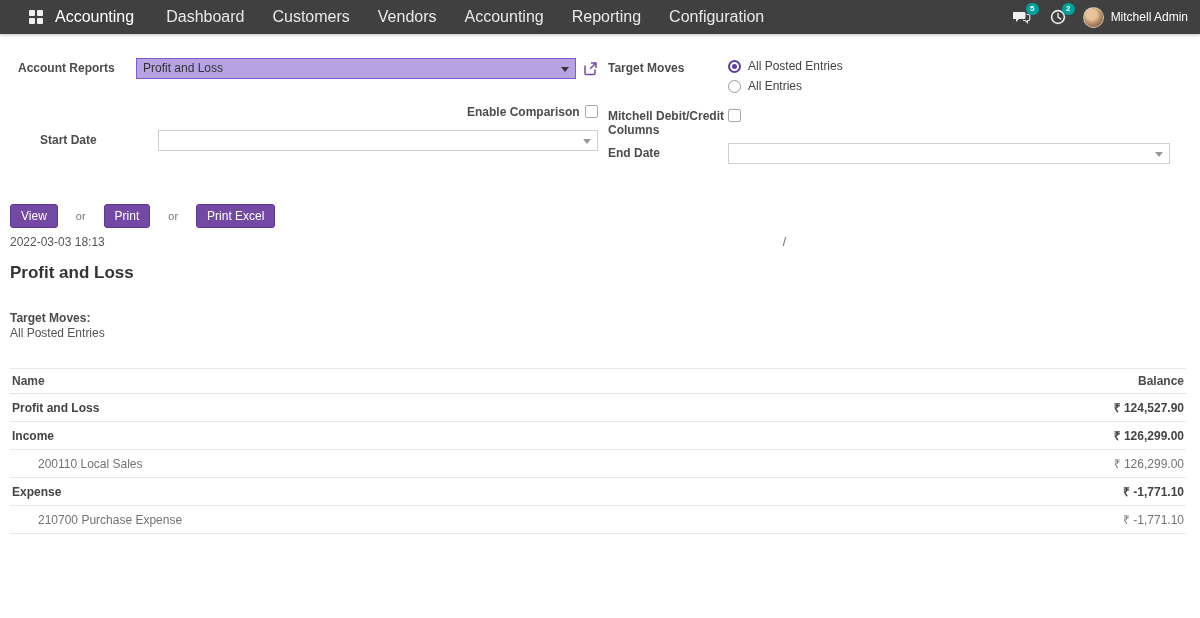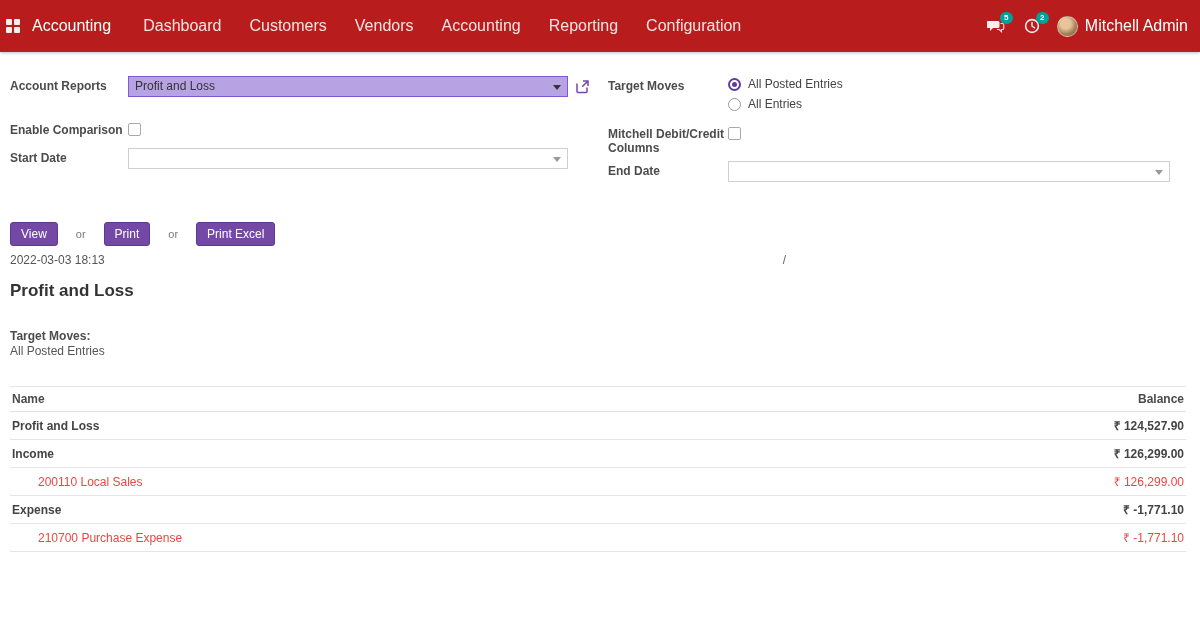--- a/index.html
+++ b/index.html
@@ -1,48 +1,48 @@
 <!DOCTYPE html>
 <html><head>
 <meta charset="utf-8">
 <style>
   * { box-sizing: border-box; margin: 0; padding: 0; }
   html, body { width: 1200px; min-height: 618px; background: #fff; }
   body { font-family: "Liberation Sans", sans-serif; font-size: 12px; color: #555; position: relative; }
 
   
   .navbar {
-    height: 52px; background: #b91c1c; display: flex; align-items: center;
-    padding: 0 12px 0 6px; box-shadow: 0 1px 3px rgba(0,0,0,.25); position: relative; z-index: 2;
+    height: 34px; background: #404040; display: flex; align-items: center;
+    padding: 0 12px 0 29px; box-shadow: 0 1px 3px rgba(0,0,0,.25); position: relative; z-index: 2;
   }
   .apps-icon { width: 14px; height: 14px; display: grid; grid-template-columns: 6px 6px; grid-template-rows: 6px 6px; gap: 2px; margin-right: 12px; cursor: pointer; }
   .apps-icon span { background: rgba(255,255,255,.92); border-radius: 1px; }
   .app-title { color: #fff; font-size: 16px; font-weight: 500; margin-right: 18px; cursor: pointer; }
   .nav-menu { display: flex; align-items: center; height: 100%; }
   .nav-item { color: rgba(255,255,255,.88); padding: 0 14px; height: 34px; line-height: 34px; font-size: 16px; cursor: pointer; }
   .nav-right { margin-left: auto; display: flex; align-items: center; gap: 14px; }
   .systray-icon { position: relative; width: 22px; height: 20px; cursor: pointer; display: flex; align-items: center; justify-content: center; }
   .systray-icon svg { display: block; }
   .badge {
     position: absolute; top: -4px; right: -6px; background: #00a09d; color: #fff;
     font-size: 8px; line-height: 10px; min-width: 13px; text-align: center;
     border-radius: 7px; padding: 1px 3px; font-weight: bold;
   }
   .user-menu { display: flex; align-items: center; gap: 7px; cursor: pointer; }
   .avatar {
     width: 21px; height: 21px; border-radius: 50%;
     background: radial-gradient(circle at 40% 35%, #e8c49a 0 30%, #a9825d 60%, #6e5138 100%);
     border: 1px solid rgba(255,255,255,.4);
   }
-  .user-name { color: #fff; font-size: 16px; }
+  .user-name { color: #fff; font-size: 12px; }
 
   
   .form-area { display: flex; padding: 24px 14px 0 10px; }
   .form-col { display: flex; flex-direction: column; }
-  .form-col.left { width: 588px; margin-right: 10px; }
+  .form-col.left { width: 588px; margin-right: 10px; align-items: flex-end; }
   .form-col.right { width: 578px; }
   .form-row { display: flex; align-items: flex-start; margin-bottom: 17px; }
   .form-row:last-child { margin-bottom: 0; }
   .form-label { width: 118px; min-width: 118px; font-weight: bold; color: #4c4c4c; padding-top: 3px; line-height: 14px; }
   .form-col.right .form-label { width: 120px; min-width: 120px; }
   .field { flex: 1; display: flex; align-items: center; }
 
   .select {
     position: relative; height: 21px; line-height: 19px; width: 440px;
     border: 1px solid #cfcfcf; background: #fff; padding: 0 18px 0 6px;
@@ -91,21 +91,21 @@
   .tm-label { font-weight: bold; color: #4c4c4c; }
   .tm-value { color: #555; }
 
   
   .report-table { width: 1176px; margin: 27px 10px 0 10px; border-collapse: collapse; }
   .report-table th {
     font-weight: bold; color: #4b4b4b; text-align: left; padding: 5px 2px;
     border-top: 1px solid #e6e6e6; border-bottom: 1px solid #e2e2e2; font-size: 12px;
   }
   .report-table th.num { text-align: right; }
-  .report-table td { padding: 5px 2px; border-bottom: 1px solid #e6e6e6; color: #ef4444; font-size: 12px; }
+  .report-table td { padding: 5px 2px; border-bottom: 1px solid #e6e6e6; color: #737373; font-size: 12px; }
   .report-table td.num { text-align: right; white-space: nowrap; }
   .report-table tr.bold td { font-weight: bold; color: #444; }
   .report-table td.indent-1 { padding-left: 28px; }
 </style>
 </head>
 <body>
 
 <div class="navbar">
   <div class="apps-icon">
     <span></span>

